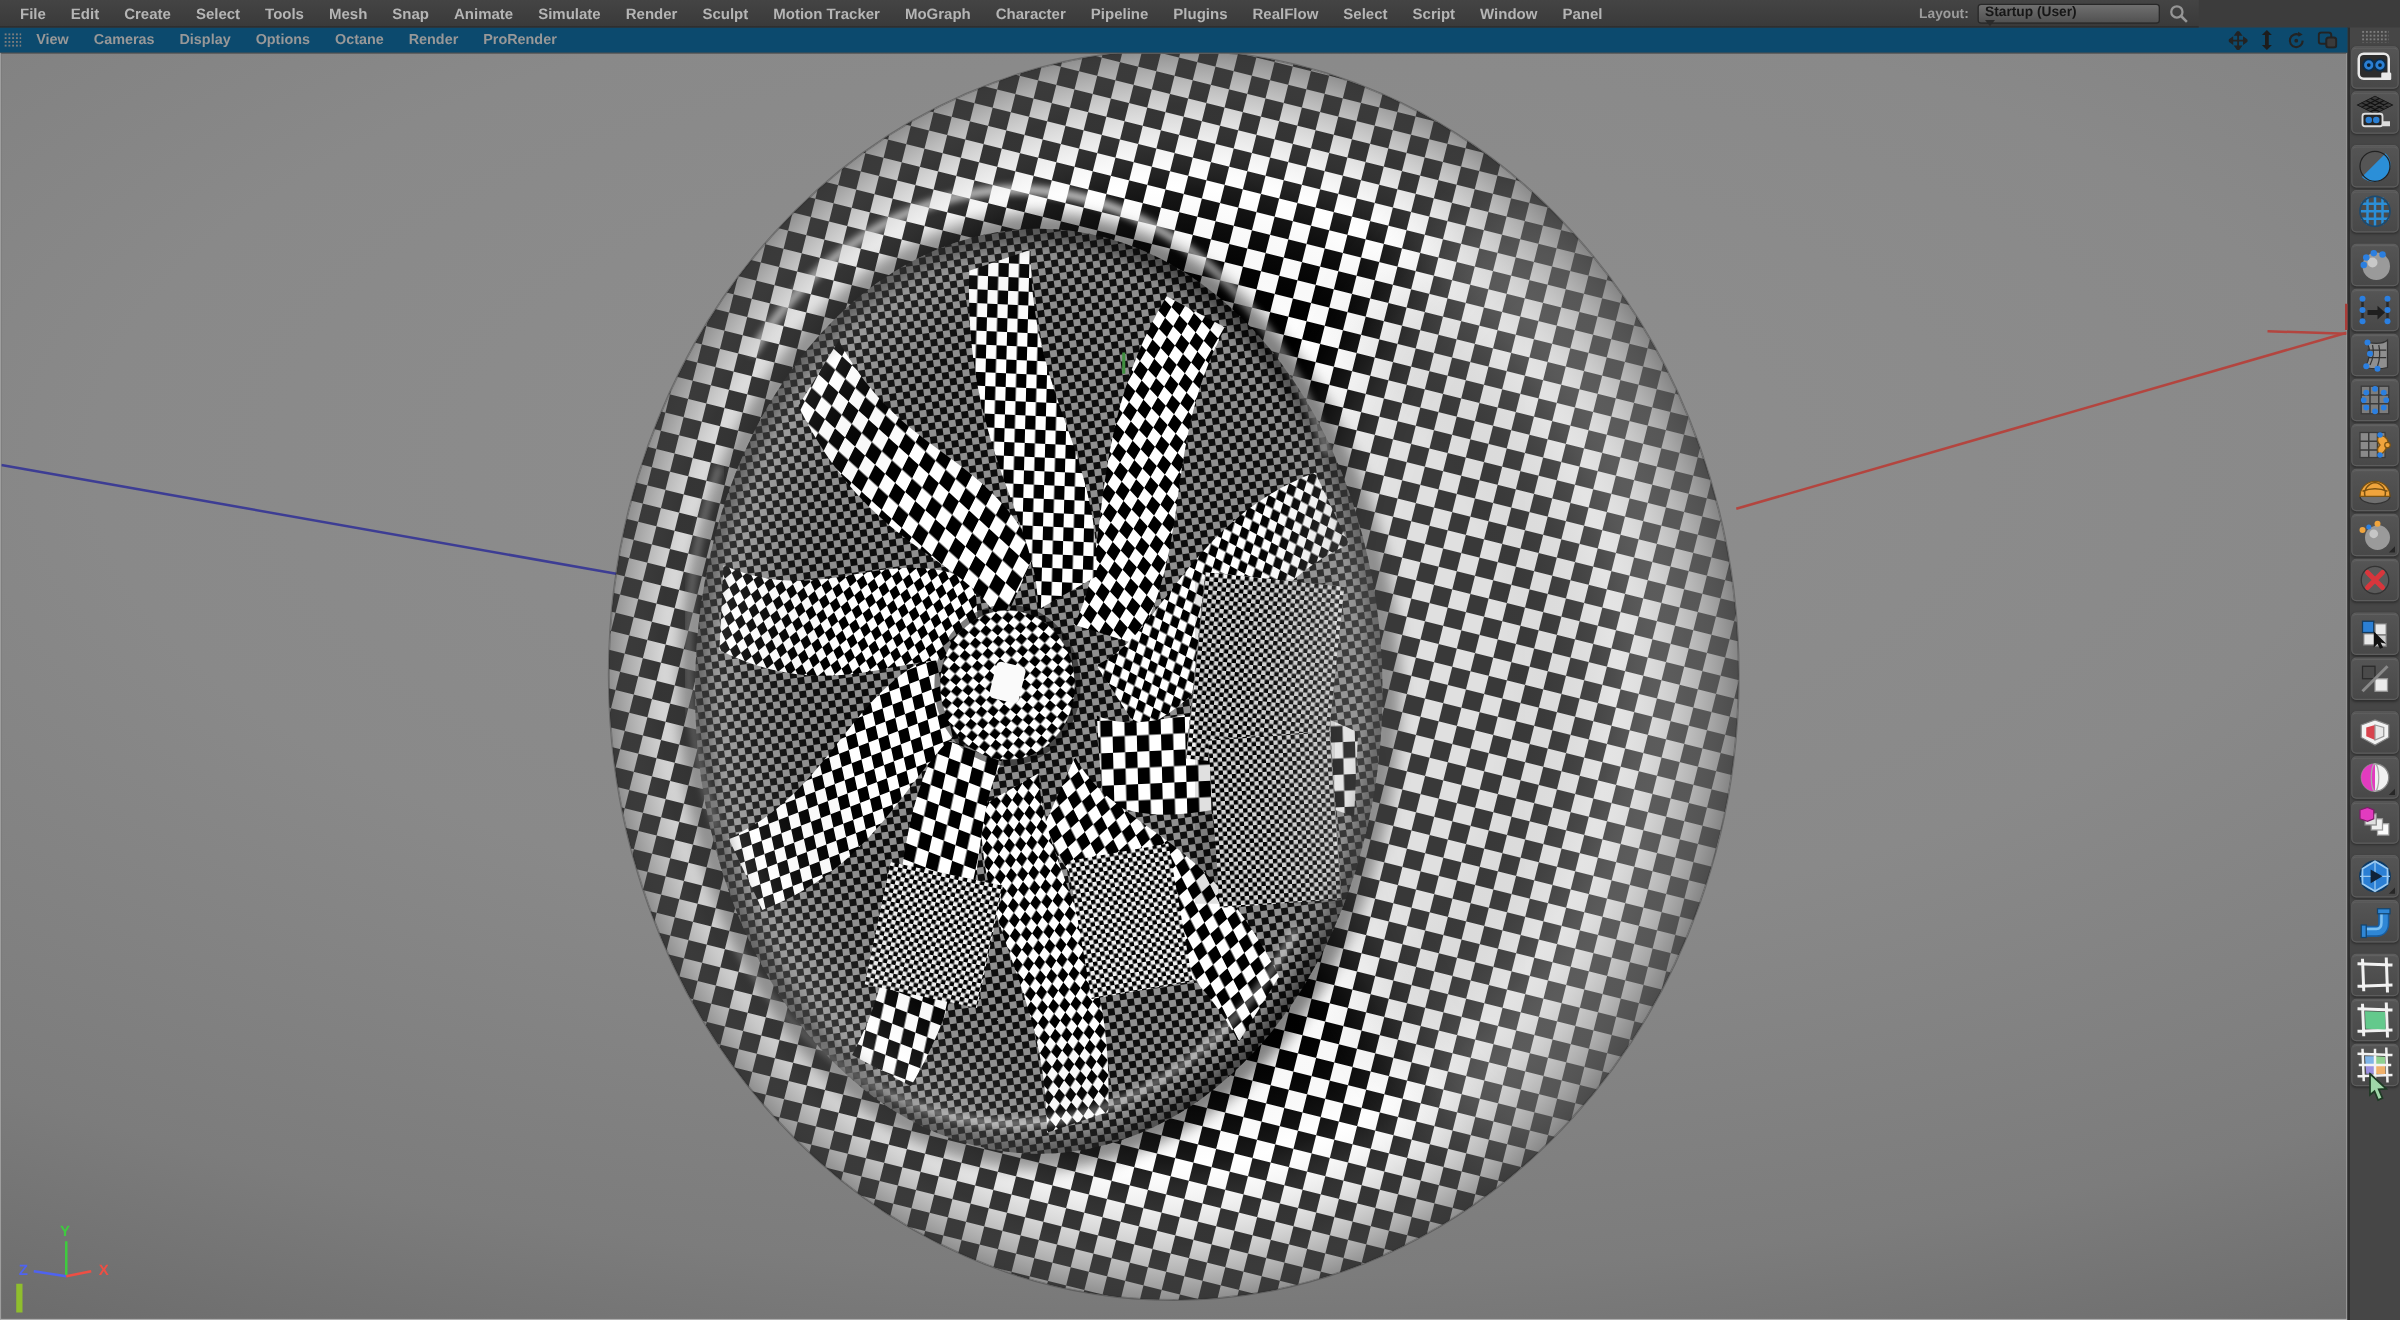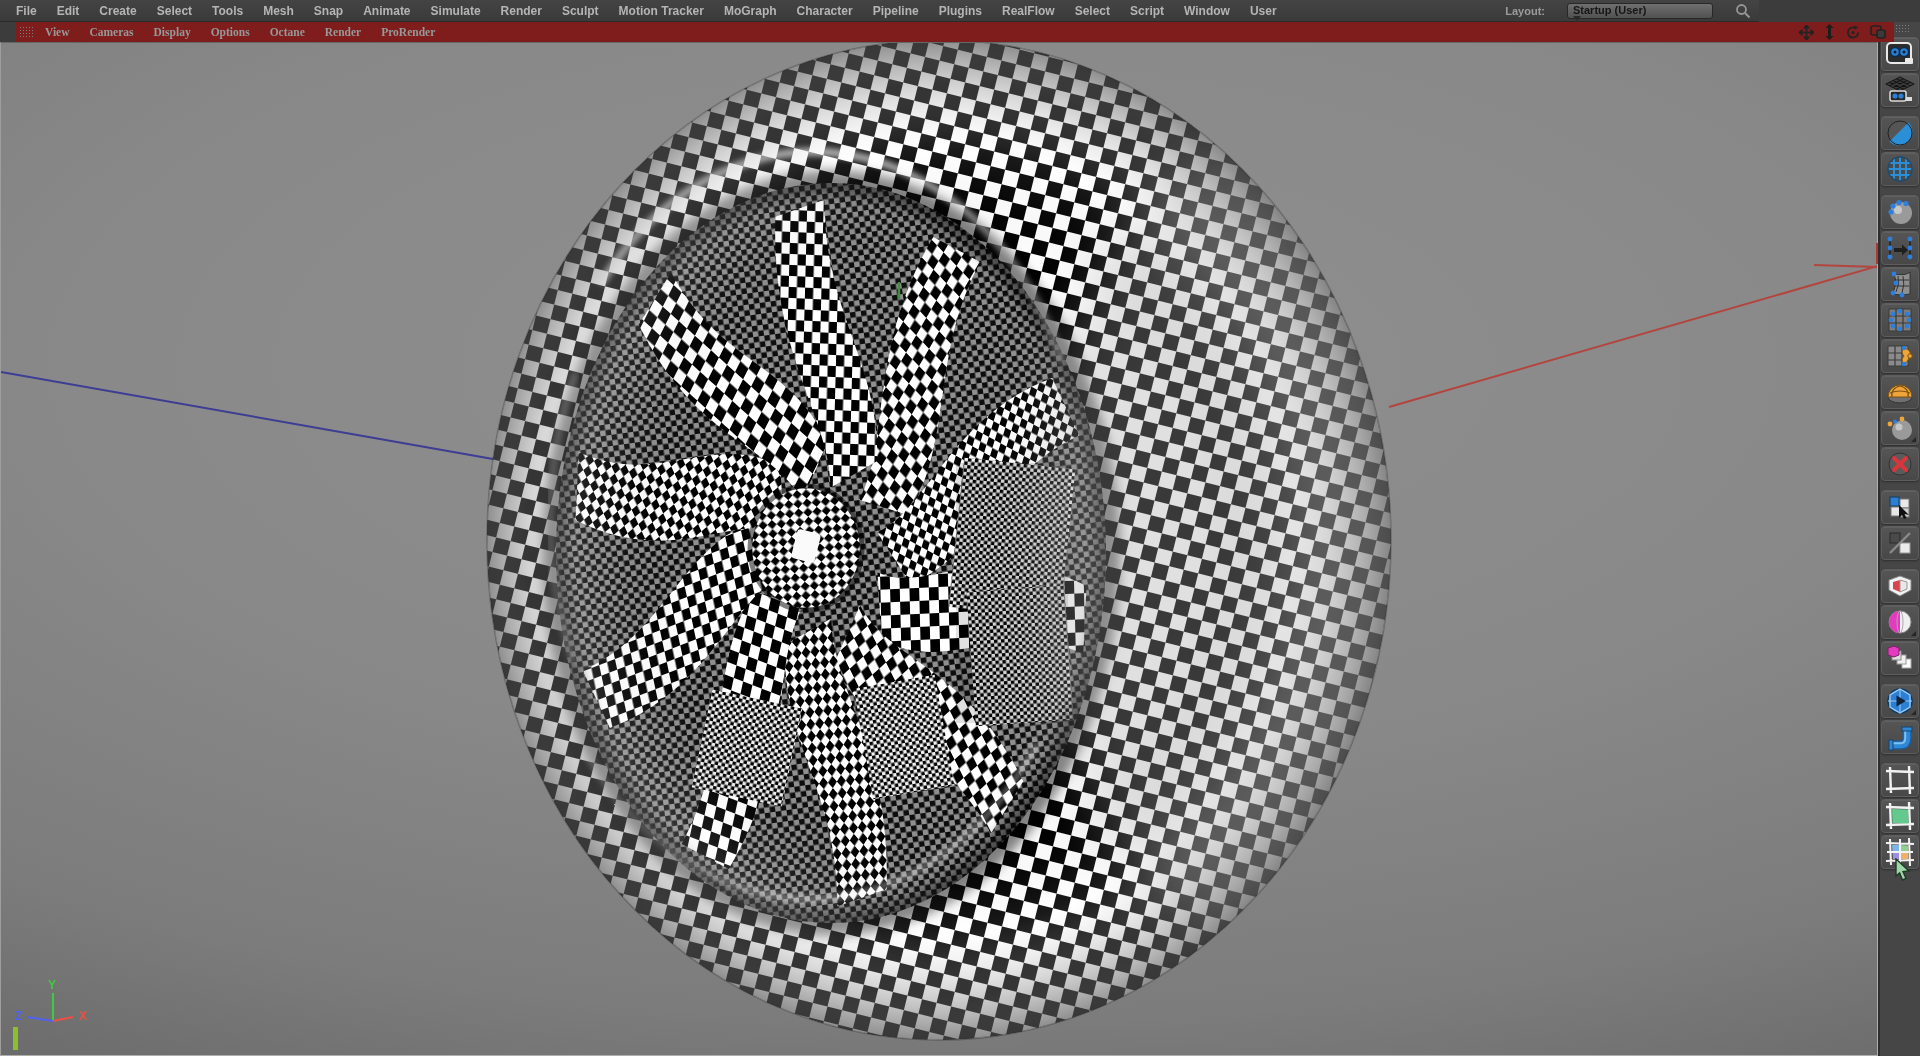--- a/index.html
+++ b/index.html
@@ -6,32 +6,32 @@
   html,body { width:1920px; height:1056px; overflow:hidden; background:#3c3c3c;
               font-family:"Liberation Sans", sans-serif; }
   #app { position:relative; width:1920px; height:1056px; }
 
   
   #menubar { position:absolute; left:0; top:0; width:1759px; height:22px;
     background:linear-gradient(#444,#3a3a3a); border-bottom:1px solid #2b2b2b;
     display:flex; align-items:center; padding-left:6px; z-index:30; }
   .menu-item { color:#b5b5b5; font-size:12px; font-weight:bold; padding:0 10px;
     line-height:22px; white-space:nowrap; cursor:default; }
-  #menubar-right { margin-left:auto; display:flex; align-items:center; gap:22px; padding-right:8px; }
+  #menubar-right { margin-left:auto; display:flex; align-items:center; gap:7px; padding-right:8px; }
   #layout-label { color:#9c9c9c; font-size:11px; font-weight:bold; }
   #layout-dropdown { width:146px; height:16px; background:linear-gradient(#6f6f6f,#515151);
     border:1px solid #282828; border-radius:3px; display:flex; align-items:flex-start;
     padding:0 5px; cursor:pointer;flex-direction:column; }
   #layout-dropdown .val { color:#161616; font-size:11px; font-weight:bold; flex:1; }
   #layout-dropdown .caret { width:0; height:0; border-left:4px solid transparent;
     border-right:4px solid transparent; border-top:5px solid #2a2a2a; margin-right:2px; }
 
   
-  #vp-menubar { position:absolute; left:16px; top:22px; width:1878px; height:20px;
-    background:#7f1d1d; display:flex; align-items:center; z-index:25;font-family:Liberation Serif, serif; }
+  #vp-menubar { position:absolute; left:0; top:22px; width:1878px; height:20px;
+    background:#0c4a6e; display:flex; align-items:center; z-index:25; }
   .grip { width:14px; height:12px; margin:0 2px 0 3px;
     background-image:radial-gradient(circle, #7d7d7d 30%, transparent 32%);
     background-size:3px 3px; }
   .vp-menu-item { color:#989898; font-size:11.5px; font-weight:bold; padding:0 10px;
     line-height:20px; white-space:nowrap; cursor:default; }
   #vp-controls { margin-left:auto; display:flex; align-items:center; gap:9px; padding-right:8px; }
   #vp-controls svg { display:block; cursor:pointer; }
 
   
   #viewport { position:absolute; left:0; top:42px; width:1878px; height:1014px;
@@ -81,21 +81,21 @@
     <span class="menu-item">Sculpt</span>
     <span class="menu-item">Motion Tracker</span>
     <span class="menu-item">MoGraph</span>
     <span class="menu-item">Character</span>
     <span class="menu-item">Pipeline</span>
     <span class="menu-item">Plugins</span>
     <span class="menu-item">RealFlow</span>
     <span class="menu-item">Select</span>
     <span class="menu-item">Script</span>
     <span class="menu-item">Window</span>
-    <span class="menu-item">User</span>
+    <span class="menu-item">Panel</span>
     <div id="menubar-right">
       <span id="layout-label">Layout:</span>
       <div id="layout-dropdown">
         <span class="val">Startup (User)</span>
         <span class="caret"></span>
       </div>
       <svg width="16" height="16" viewBox="0 0 16 16">
         <circle cx="6.5" cy="6.5" r="4.5" fill="none" stroke="#969696" stroke-width="1.8"></circle>
         <line x1="10" y1="10" x2="14.5" y2="14.5" stroke="#969696" stroke-width="2"></line>
       </svg>

